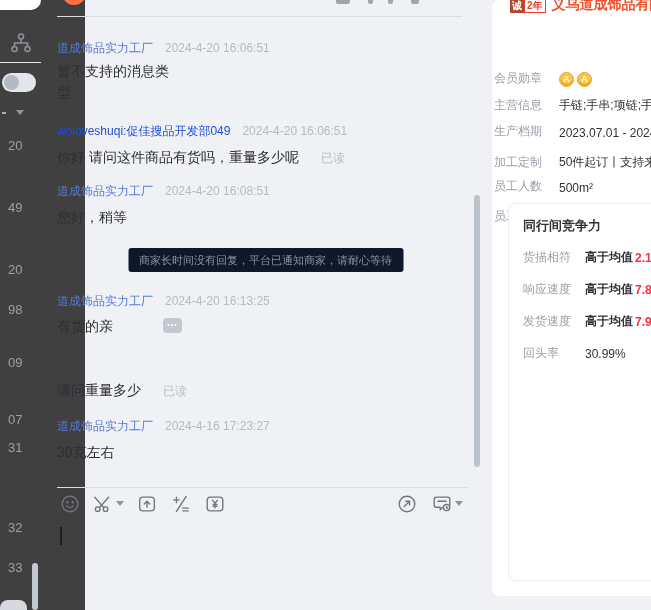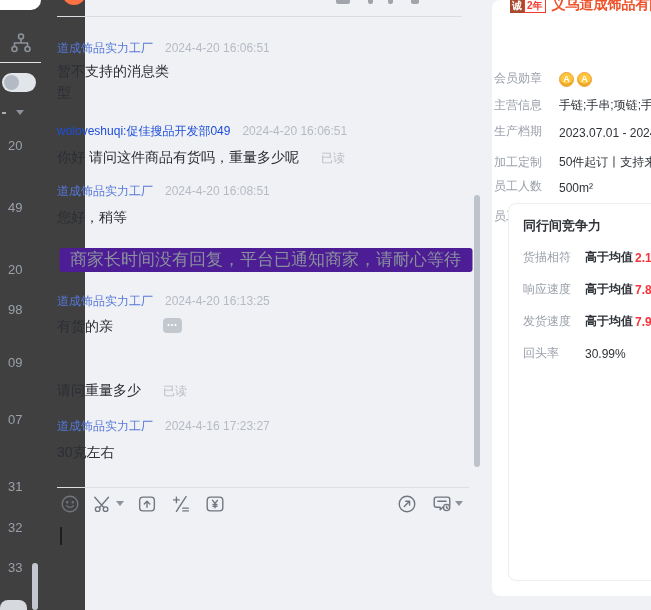--- a/index.html
+++ b/index.html
@@ -29,21 +29,21 @@
   .hdr-smudge{position:absolute;top:0;height:4px;background:#8d9299;border-radius:0 0 2px 2px;opacity:.8;}
   .chat-hdr-divider{position:absolute;left:9px;top:16px;width:405px;height:1px;background:#dadce1;}
   .msg-name{position:absolute;left:9px;font-size:12px;white-space:nowrap;}
   .msg-name .sender{color:#5578d9;cursor:pointer;}
   .msg-name .sender.buyer{color:#1d4ed8;}
   .msg-name .time{color:#b6bac3;margin-left:12px;}
   .msg-text{position:absolute;left:9px;font-size:14px;color:#2b2e34;line-height:21px;white-space:nowrap;}
   .msg-text.wrap{white-space:normal;width:118px;}
   .read-flag{font-size:12px;color:#b6bac3;margin-left:22px;}
   .sys-notice{position:absolute;left:50%;transform:translateX(-50%);top:248px;
-    background:#4c1d95;color:#8b919c;font-size:17px;line-height:14px;
+    background:#0f172a;color:#8b919c;font-size:11px;line-height:14px;
     padding:5px 11px;border-radius:3px;white-space:nowrap;}
   .more-badge{position:absolute;left:115px;top:318px;width:19px;height:15px;background:#c3c8cf;border-radius:4px;
     color:#fff;font-size:7px;letter-spacing:1px;line-height:14px;text-align:center;cursor:pointer;}
   .chat-scroll{position:absolute;left:426px;top:195px;width:6px;height:272px;border-radius:3px;background:#bdc3cb;}
   .tb-divider{position:absolute;left:9px;top:487px;width:412px;height:1px;background:#dcdee2;}
   .tb-icon{position:absolute;top:493px;width:22px;height:22px;cursor:pointer;}
   .tb-icon svg{width:22px;height:22px;stroke:#70757e;fill:none;stroke-width:1.5;stroke-linecap:round;stroke-linejoin:round;}
   .tb-caret{position:absolute;top:501px;}
   .input-area{position:absolute;left:0;top:520px;width:435px;height:90px;cursor:text;}
   .caret-bar{position:absolute;left:12px;top:7px;width:2px;height:18px;background:#1c1e22;animation:blink 1.1s step-end infinite;}
@@ -90,21 +90,21 @@
     </div>
   <div class="ls-caret-row">
     <span class="ls-caret-dash"></span><span class="caret-down"></span>
   </div>
   <div class="ls-time" style="top:138px">20</div>
   <div class="ls-time" style="top:200px">49</div>
   <div class="ls-time" style="top:262px">20</div>
   <div class="ls-time" style="top:302px">98</div>
   <div class="ls-time" style="top:355px">09</div>
   <div class="ls-time" style="top:412px">07</div>
-  <div class="ls-time" style="top:479px">31</div>
+  <div class="ls-time" style="top:440px">31</div>
   <div class="ls-time" style="top:520px">32</div>
   <div class="ls-time" style="top:560px">33</div>
   <div class="ls-scroll"></div>
   <div class="ls-bottombox"></div>
 </div>
 
 <div class="chat">
   <div class="chat-avatar-partial"></div>
   <div class="hdr-smudge" style="left:288px;width:14px;"></div>
   <div class="hdr-smudge" style="left:320px;width:5px;"></div>

